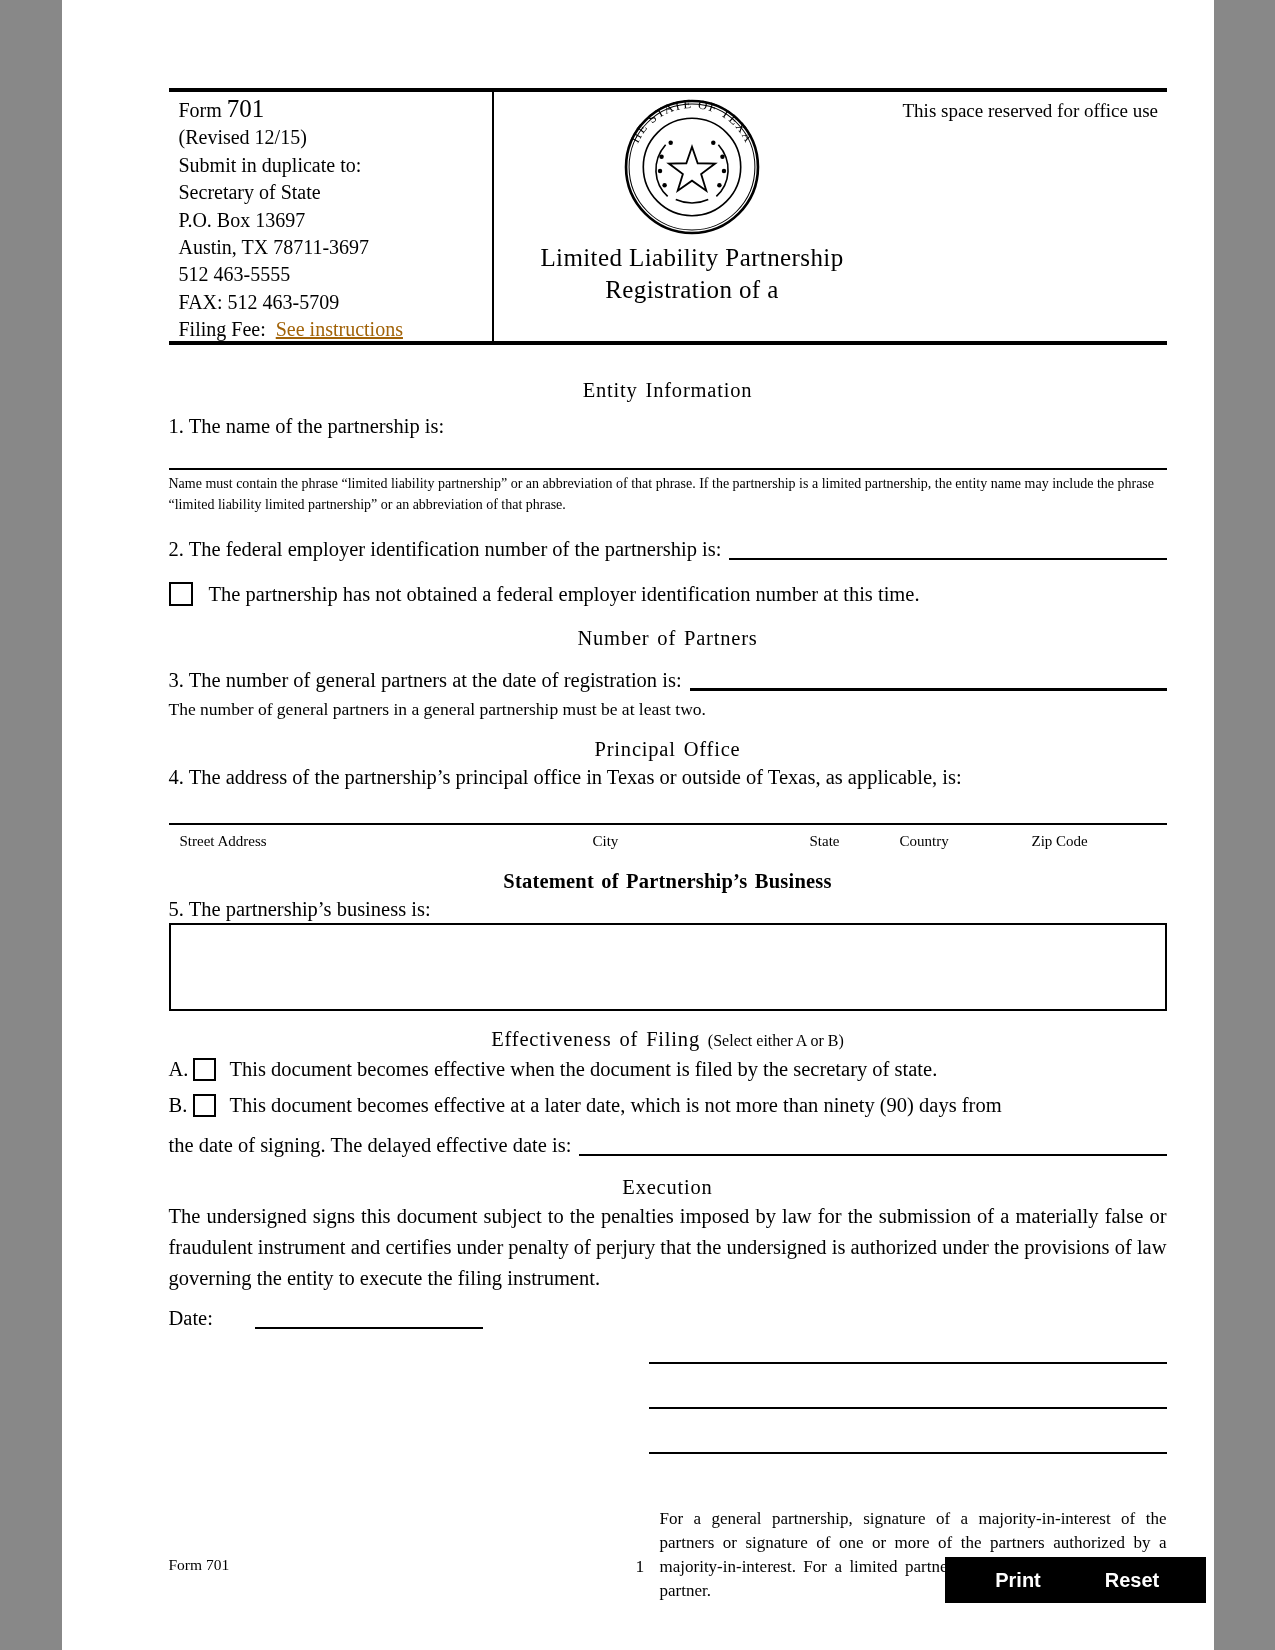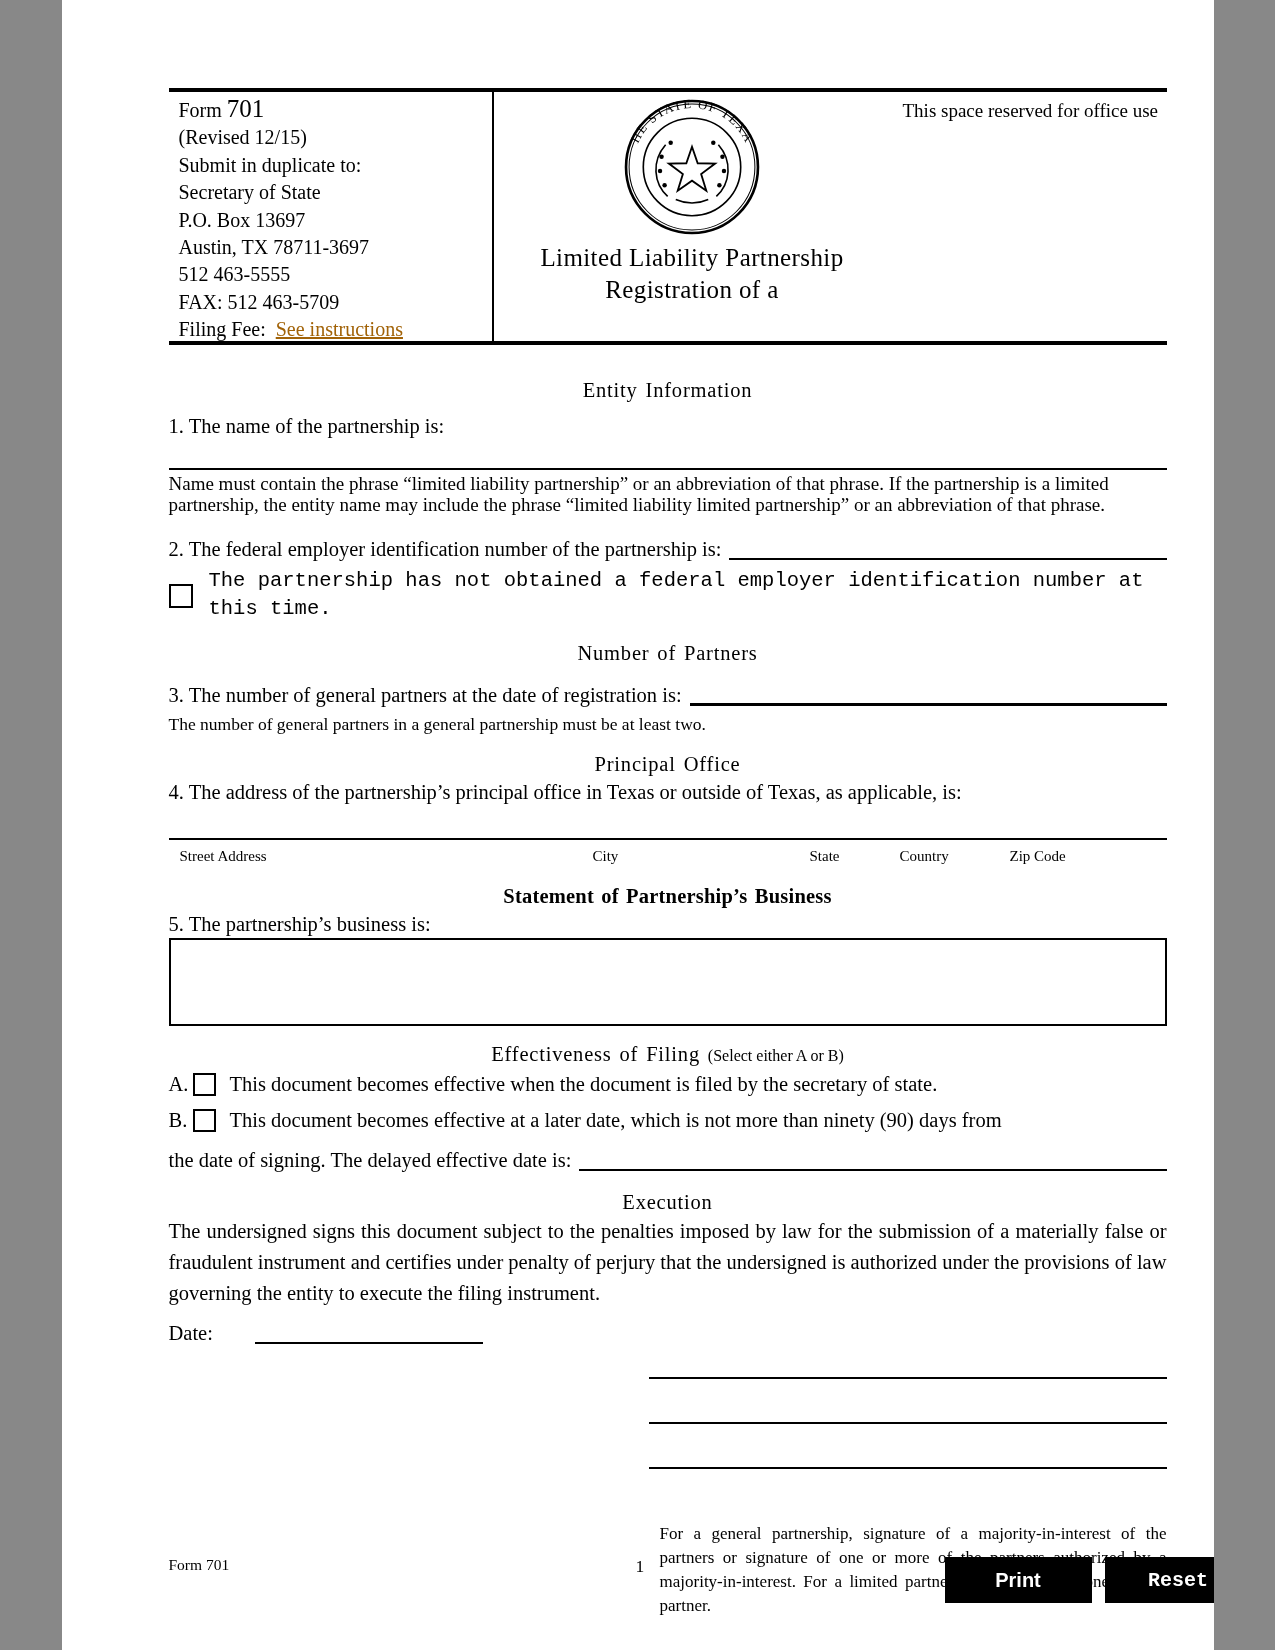--- a/index.html
+++ b/index.html
@@ -60,38 +60,38 @@
   }
   .sec-h.bold { font-weight: bold; letter-spacing: 0.2px; }
   .sec-h .small-note { font-size: 16px; letter-spacing: 0; word-spacing: 0; }   .mt8 { margin-top: 8px; }
   .mt12 { margin-top: 12px; } .mt14 { margin-top: 14px; }
   .mt16 { margin-top: 16px; } .mt20 { margin-top: 20px; }
   .mt6 { margin-top: 6px; }
   .row { display: flex; align-items: flex-end; }
   .fill-line { flex: 1; border-bottom: 2px solid #000; margin: 0 0 3px 8px; height: 1px; }
   .fill-line.thick { border-bottom-width: 3px; }
   .write-line { height: 30px; border-bottom: 2px solid #000; }
-  .fine { font-size: 19px; line-height: 20.5px; margin-top: 4px; }
+  .fine { font-size: 14px; line-height: 20.5px; margin-top: 4px; }
   .note { font-size: 17.5px; line-height: 23px; margin-top: 4px; }
   .cb {
     width: 24px; height: 24px;
     border: 2px solid #000;
     flex: none;
     margin: 0 0 2px 0;
     background: #fff;
     cursor: pointer;
   }
-  .cb-row { display: flex; align-items: center; margin-top: 4px; font-family: Liberation Mono, monospace; }
+  .cb-row { display: flex; align-items: center; margin-top: 16px; }
   .cb-row .cb { margin-top: 3px; }
   .cb-label { margin-left: 16px; }
   .addr-line { height: 34px; border-bottom: 2px solid #000; }
   .addr-labels { position: relative; height: 26px; font-size: 15px; }
   .addr-labels span { position: absolute; top: 2px; }
   .al-0 { left: 11px; }  .al-1 { left: 424px; } .al-2 { left: 641px; }
-  .al-3 { left: 731px; } .al-4 { left: 841px; }
+  .al-3 { left: 731px; } .al-4 { left: 863px; }
   .biz-box { height: 88px; border: 2px solid #000; background: #fff; }
   .opt-row { display: flex; align-items: flex-start; }
   .opt-letter { width: 22px; flex: none; }
   .opt-row .cb { width: 23px; height: 23px; margin: 3px 0 0 2px; }
   .opt-text { margin-left: 14px; }
   .exec-par { text-align: justify; line-height: 31px; }
   .date-row { display: flex; align-items: flex-end; margin-top: 10px; }
   .date-line { width: 228px; border-bottom: 2.5px solid #000; margin: 0 0 3px 42px; height: 1px; }
   .sig-block { margin: 30px 0 0 480px; width: 518px; }
   .sig-line-first { height: 2px; border-bottom: 2px solid #000; }
@@ -113,21 +113,21 @@
     background: #000;
     color: #fff;
     font-family: "Liberation Sans", sans-serif;
     font-weight: bold;
     font-size: 20px;
     display: flex; align-items: center; justify-content: center;
     cursor: pointer;
     border: none;
   }
   .btn-print { left: 883px; }
-  .btn-reset { left: 1043px; font-family: Liberation Mono, monospace; }
+  .btn-reset { left: 997px; }
 </style>
 </head>
 <body>
 
 <div class="page">
 
   <div class="header">
     <div class="header-left">
       <div><span>Form</span> <span class="form-number">701</span></div>
       <div>(Revised 12/15)</div>

